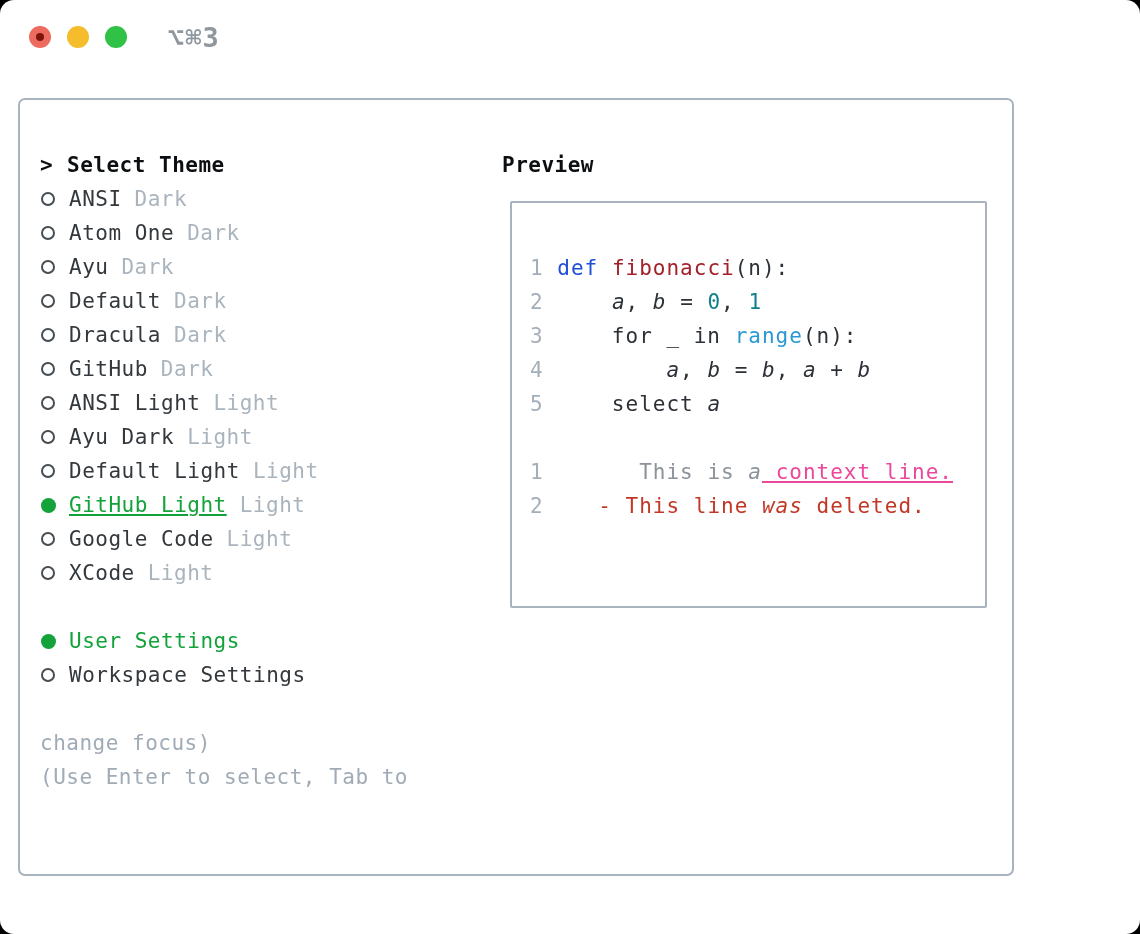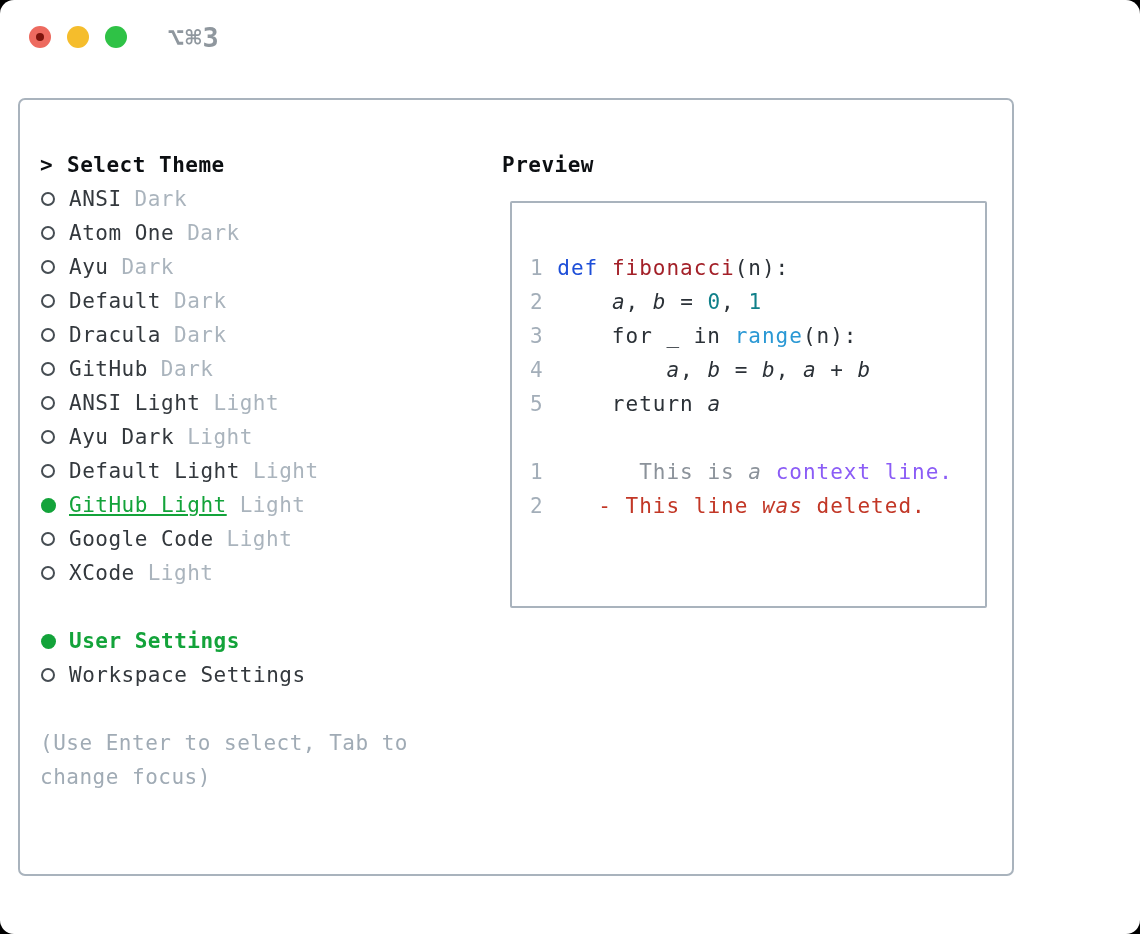--- a/index.html
+++ b/index.html
@@ -70,38 +70,38 @@
           <div class="row"><span class="radio"></span><span class="iname">Ayu Dark</span><span class="itag">Light</span></div>
           <div class="row"><span class="radio"></span><span class="iname">Default Light</span><span class="itag">Light</span></div>
           <div class="row"><span class="radio on" style="background: rgb(19, 163, 58);"></span><span class="iname" style="color: rgb(19, 163, 58); text-decoration: underline;">GitHub Light</span><span class="itag">Light</span></div>
           <div class="row"><span class="radio"></span><span class="iname">Google Code</span><span class="itag">Light</span></div>
           <div class="row"><span class="radio"></span><span class="iname">XCode</span><span class="itag">Light</span></div>
         </div>
 
       <div class="spacer"></div>
 
       <div id="apply-list">
-          <div class="row"><span class="radio on" style="background: rgb(19, 163, 58);"></span><span class="iname" style="color: rgb(19, 163, 58); font-weight: bold;">User Settings</span></div>
+          <div class="row"><span class="radio on" style="background: rgb(19, 163, 58);"></span><span class="iname" style="color: rgb(19, 163, 58);">User Settings</span></div>
           <div class="row"><span class="radio"></span><span class="iname">Workspace Settings</span></div>
         </div>
 
       <div class="spacer"></div>
+      <div class="row help">change focus)</div>
       <div class="row help">(Use Enter to select, Tab to</div>
-      <div class="row help">change focus)</div>
     </div>
 
     <div class="preview-label">Preview</div>
 
     <div class="preview-box">
       <div class="code" id="code-pane">
           <div class="cline"><span style="color: rgb(163, 174, 185);">1</span><span style="color: #1d4ed8;"> def </span><span style="color: rgb(163, 32, 40);">fibonacci</span><span style="color: rgb(43, 49, 55);">(n):</span></div>
           <div class="cline"><span style="color: rgb(163, 174, 185);">2</span><span style="color: rgb(43, 49, 55);">     </span><span style="color: rgb(43, 49, 55); font-style: italic;">a</span><span style="color: rgb(43, 49, 55);">, </span><span style="color: rgb(43, 49, 55); font-style: italic;">b</span><span style="color: rgb(43, 49, 55);"> = </span><span style="color: rgb(17, 128, 138);">0</span><span style="color: rgb(43, 49, 55);">, </span><span style="color: rgb(17, 128, 138);">1</span></div>
           <div class="cline"><span style="color: rgb(163, 174, 185);">3</span><span style="color: rgb(43, 49, 55);">     for _ in </span><span style="color: rgb(42, 152, 212); text-align: right;">range</span><span style="color: rgb(43, 49, 55);">(n):</span></div>
           <div class="cline"><span style="color: rgb(163, 174, 185);">4</span><span style="color: rgb(43, 49, 55);">         </span><span style="color: rgb(43, 49, 55); font-style: italic;">a</span><span style="color: rgb(43, 49, 55);">, </span><span style="color: rgb(43, 49, 55); font-style: italic;">b</span><span style="color: rgb(43, 49, 55);"> = </span><span style="color: rgb(43, 49, 55); font-style: italic;">b</span><span style="color: rgb(43, 49, 55);">, </span><span style="color: rgb(43, 49, 55); font-style: italic;">a</span><span style="color: rgb(43, 49, 55);"> + </span><span style="color: rgb(43, 49, 55); font-style: italic;">b</span></div>
-          <div class="cline"><span style="color: rgb(163, 174, 185);">5</span><span style="color: rgb(43, 49, 55);">     return </span><span style="color: rgb(43, 49, 55); font-style: italic;">a</span></div>
+          <div class="cline"><span style="color: rgb(163, 174, 185);">5</span><span style="color: rgb(43, 49, 55);">     select </span><span style="color: rgb(43, 49, 55); font-style: italic;">a</span></div>
           <div class="cline">&nbsp;</div>
-          <div class="cline"><span style="color: rgb(163, 174, 185);">1</span><span style="color: rgb(43, 49, 55);">       </span><span style="color: rgb(139, 146, 154);">This is </span><span style="color: rgb(139, 146, 154); font-style: italic;">a</span><span style="color: #8b5cf6;"> context line.</span></div>
+          <div class="cline"><span style="color: rgb(163, 174, 185);">1</span><span style="color: rgb(43, 49, 55);">       </span><span style="color: rgb(139, 146, 154);">This is </span><span style="color: rgb(139, 146, 154); font-style: italic;">a</span><span style="color: #ec4899; text-decoration: underline;"> context line.</span></div>
           <div class="cline"><span style="color: rgb(163, 174, 185);">2</span><span style="color: rgb(43, 49, 55);">    </span><span style="color: rgb(194, 55, 38);">- This line </span><span style="color: rgb(194, 55, 38); font-style: italic;">was</span><span style="color: rgb(194, 55, 38); text-align: center;"> deleted.</span></div>
         </div>
     </div>
 
   </div>
 </div>
 
 </body></html>

